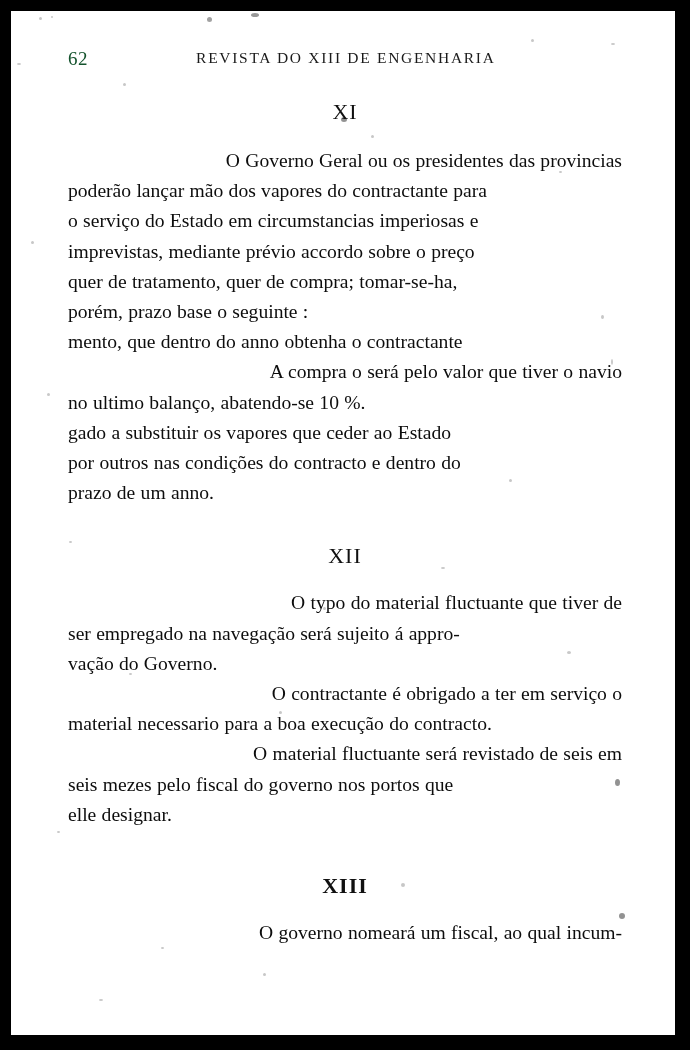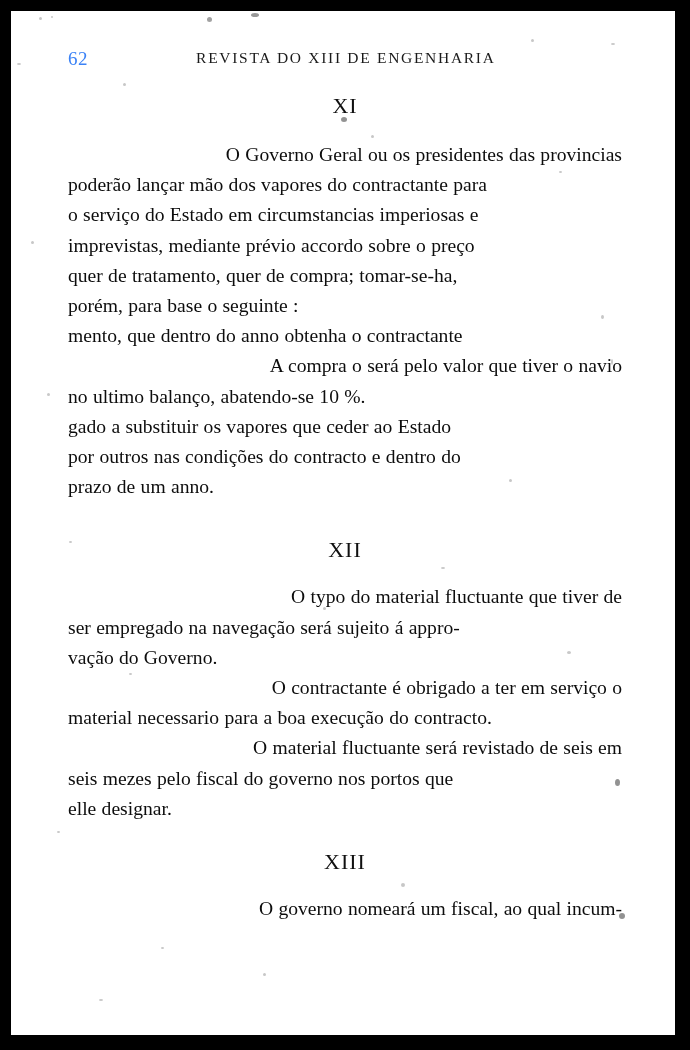--- a/index.html
+++ b/index.html
@@ -60,44 +60,44 @@
     position: relative;
     height: 26px;
     margin-top: 37px;
   }
   .folio {
     position: absolute;
     left: 0;
     top: 0;
     font-size: 19px;
     letter-spacing: 0.5px;
-    color: #3b82f6;
+    color: #14532d;
   }
   .running-head {
     position: absolute;
     left: 0;
     right: 0;
     top: 1px;
     text-align: center;
     font-size: 15.5px;
     letter-spacing: 1.7px;
     color: #1a1a1a;
     text-indent: 1.7px;
   }
 
   
   .numeral {
     text-align: center;
     font-size: 22px;
     letter-spacing: 1px;
     color: #101010;
   }
-  .numeral.n-xi   { margin-top: 19px; }
+  .numeral.n-xi   { margin-top: 25px; }
   .numeral.n-xii  { margin-top: 35px; }
-  .numeral.n-xiii { margin-top: 25px; }
+  .numeral.n-xiii { margin-top: 43px; font-weight: bold; }
 
   
   .para {
     font-size: 19.6px;
     line-height: 30.2px;
     text-align: justify;
     text-align-last: left;
     color: #0d0d0d;
     word-spacing: 0.4px;
   }
@@ -178,21 +178,21 @@
         <span class="ln j">
           <span>o serviço do Estado em circumstancias imperiosas e</span>
         </span>
         <span class="ln j">
           <span>imprevistas, mediante prévio accordo sobre o preço</span>
         </span>
         <span class="ln j">
           <span>quer de tratamento, quer de compra; tomar-se-ha,</span>
         </span>
         <span class="ln">
-          <span class="indent" style="width:0"></span><span>porém, para base o seguinte :</span>
+          <span class="indent" style="width:0"></span><span>porém, prazo base o seguinte :</span>
         </span>
       </div>
 
       <div class="para block-gap">
         <span class="ln j">
           <span>mento, que dentro do anno obtenha o contractante</span>
         </span>
       </div>
 
       <div class="para block-gap">

